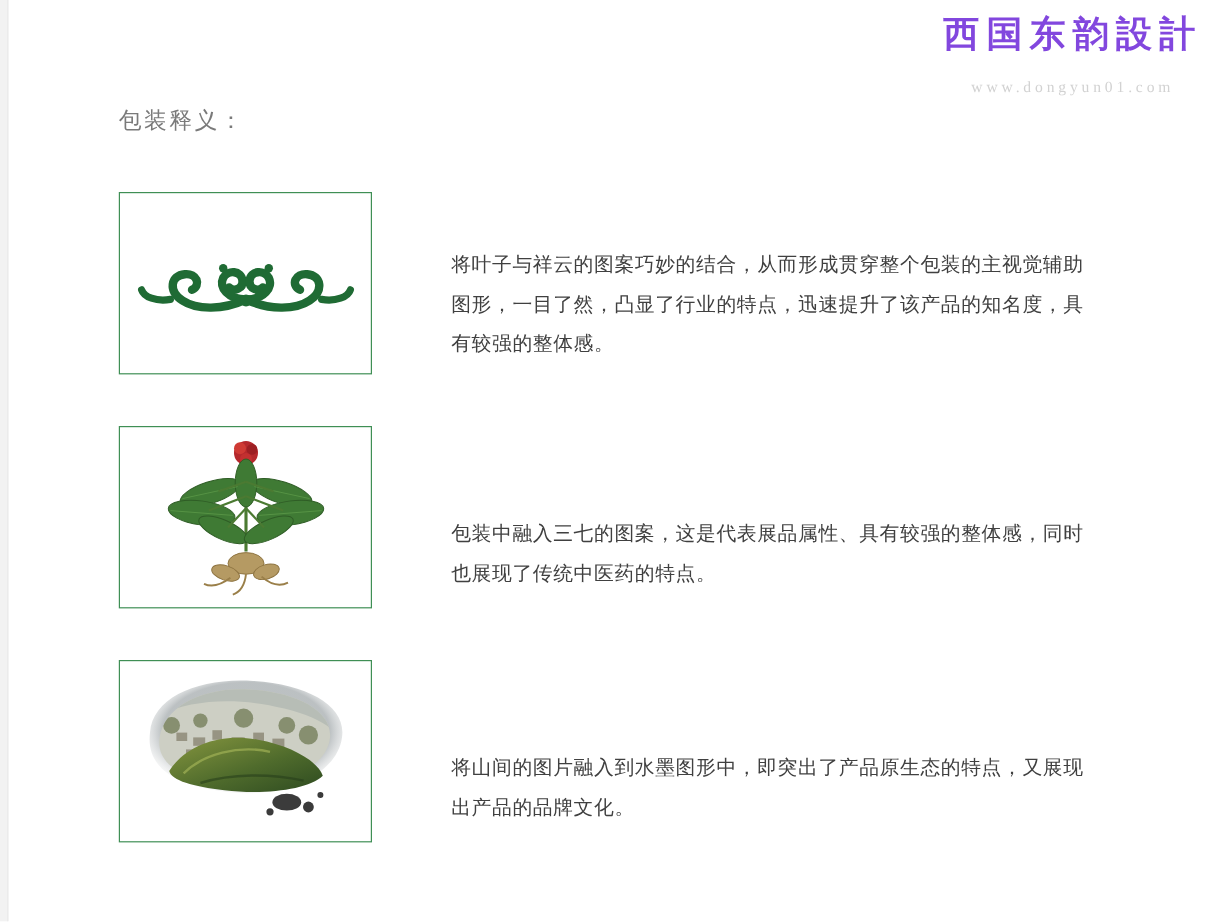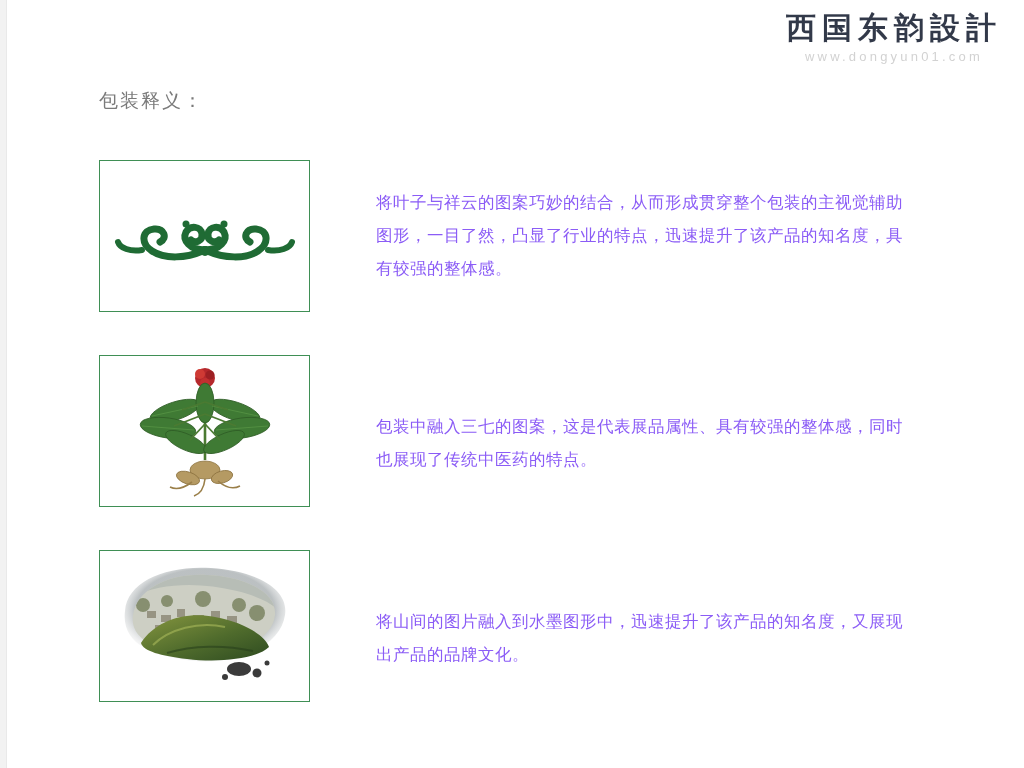--- a/index.html
+++ b/index.html
@@ -28,31 +28,31 @@
     position: absolute;
     right: 22px;
     top: 8px;
     text-align: center;
     user-select: none;
   }
   .watermark .wm-main {
     font-family: "DejaVu Sans", sans-serif;
     font-size: 30px;
     letter-spacing: 6px;
-    color: #0f172a;
+    color: #6d28d9;
     font-weight: 700;
     white-space: nowrap;
     opacity: .85;
   }
   .watermark .wm-sub {
-    font-family: Liberation Sans, sans-serif;
+    font-family: Liberation Serif, serif;
     font-size: 13px;
     letter-spacing: 3.2px;
     color: #d2d2d2;
-    margin-top: 0;
+    margin-top: 16px;
     white-space: nowrap;
   }
   .page-title {
     position: absolute;
     left: 99px;
     top: 88px;
     font-size: 19px;
     color: #7a7a7a;
     letter-spacing: 2px;
     font-family: "DejaVu Sans", sans-serif;
@@ -70,23 +70,24 @@
     background: #ffffff;
     box-sizing: border-box;
     overflow: hidden;
   }
   .caption {
     position: absolute;
     left: 376px;
     width: 540px;
     font-size: 16.5px;
     line-height: 33px;
-    color: #8b5cf6;
+    color: #404040;
     font-family: "DejaVu Sans", sans-serif;
     letter-spacing: .5px;
+    margin-top: 18px;
   }
 
   
   #thumb-1 { top: 160px; }
   #cap-1   { top: 186px; }
   #thumb-2 { top: 355px; }
   #cap-2   { top: 410px; }
   #thumb-3 { top: 550px; }
   #cap-3   { top: 605px; }
 
@@ -255,13 +256,13 @@
 
       <g fill="#3b3b3b">
         <ellipse cx="132" cy="110" rx="12" ry="7"></ellipse>
         <circle cx="150" cy="114" r="4.5"></circle>
         <circle cx="118" cy="118" r="3"></circle>
         <circle cx="160" cy="104" r="2.5"></circle>
       </g>
     </svg>
   </div>
 </div>
-<div class="caption row" id="cap-3">将山间的图片融入到水墨图形中，迅速提升了该产品的知名度，又展现出产品的品牌文化。</div>
+<div class="caption row" id="cap-3">将山间的图片融入到水墨图形中，即突出了产品原生态的特点，又展现出产品的品牌文化。</div>
 
 </body></html>

